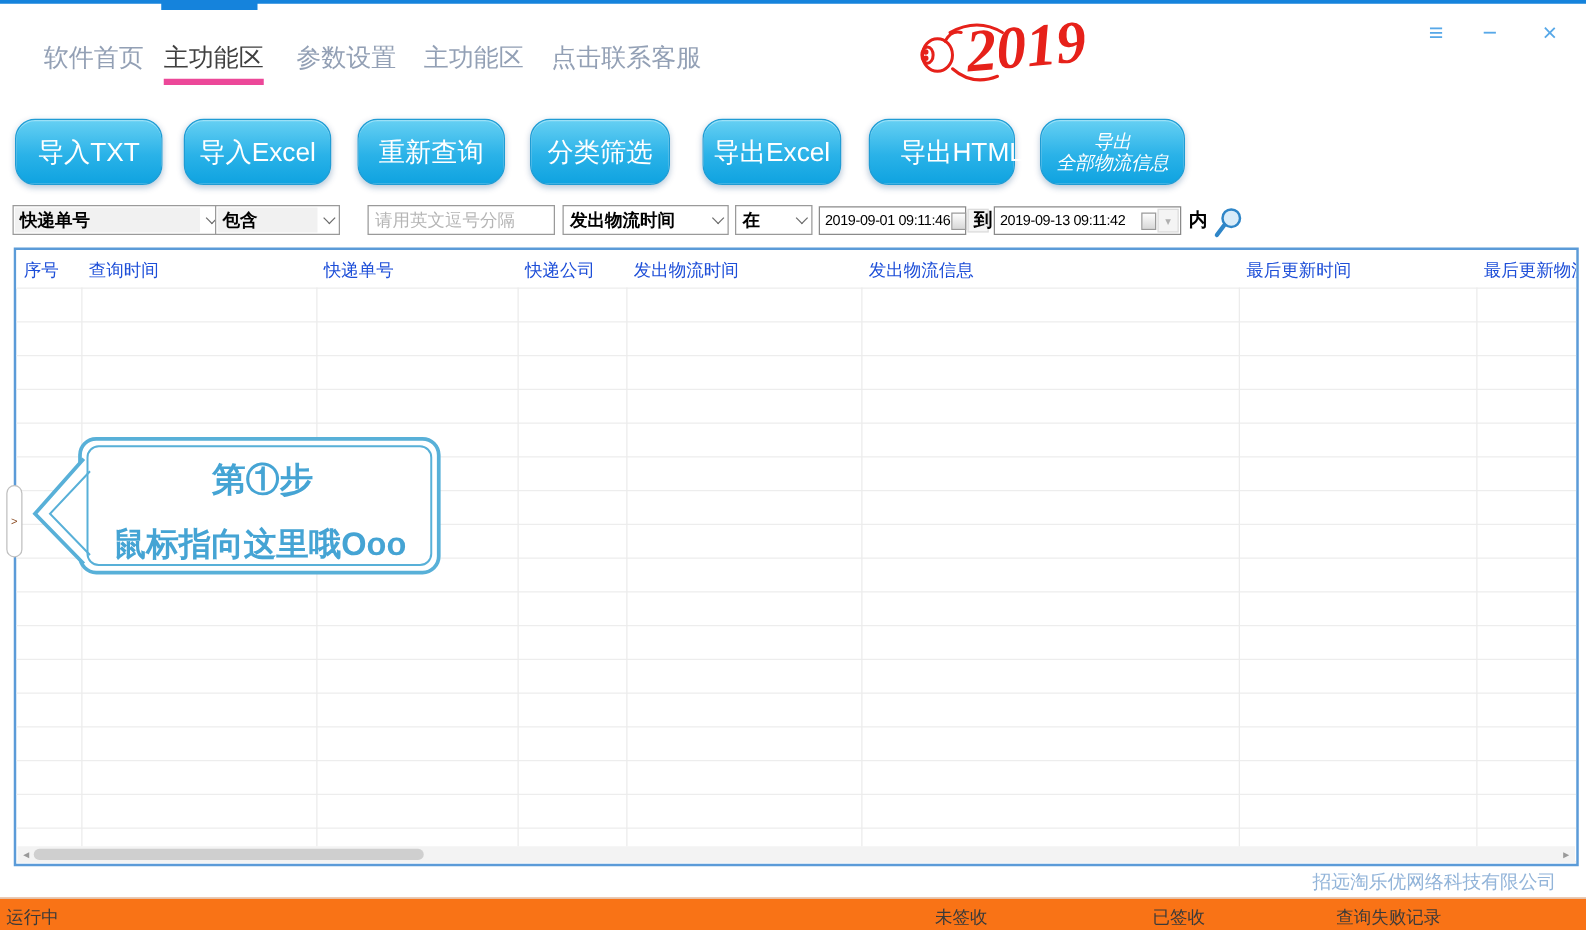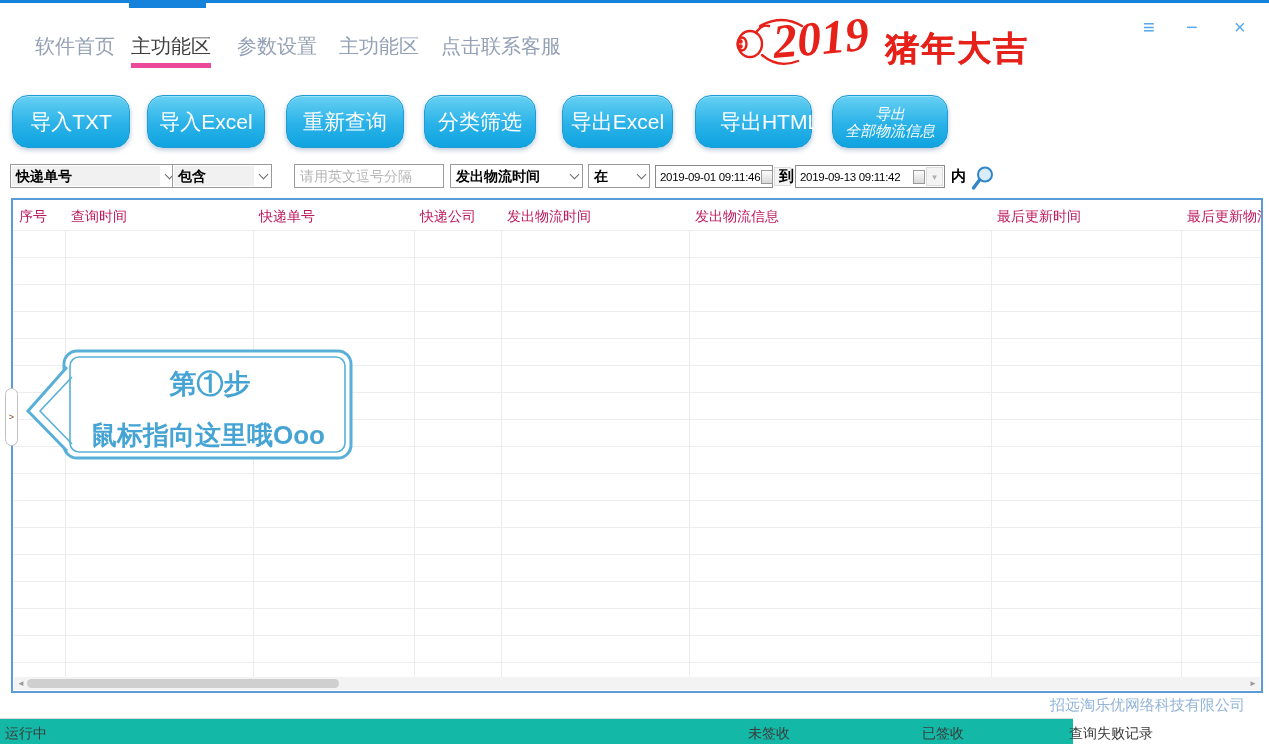--- a/index.html
+++ b/index.html
@@ -41,38 +41,38 @@
   .datebox{position:absolute;top:165px;height:23px;border:1px solid #8a8a8a;background:#fff;
     box-sizing:border-box;display:flex;align-items:center;cursor:pointer;}
   .datebox .dval{flex:1;font-size:11.5px;letter-spacing:-0.3px;padding:0 1px 0 4px;white-space:nowrap;color:#000;}
   .datebox .cal{width:10px;height:12px;border:1px solid #9a9a9a;background:linear-gradient(#fdfdfd,#d8d8d8);flex:none;}
   .datebox .darr{width:15px;height:17px;margin:1px;background:#f4f4f4;border:1px solid #dcdcdc;
     display:flex;align-items:center;justify-content:center;color:#b0b0b0;font-size:9px;flex:none;}
   .flt-label{position:absolute;top:167px;font-size:15px;font-weight:700;color:#000;}
   
   .table{position:absolute;left:11px;top:198px;width:1252px;height:495px;border:2px solid #5b9bd8;
     box-sizing:border-box;background:#fff;overflow:hidden;}
-  .thead{position:absolute;left:0;top:0;right:0;height:30px;display:flex;font-size:14px;color:#be185d;
+  .thead{position:absolute;left:0;top:0;right:0;height:30px;display:flex;font-size:14px;color:#1d4ed8;
     border-bottom:1px solid #ededed;background:#fff;}
   .th{box-sizing:border-box;padding:8px 0 0 6px;white-space:nowrap;overflow:hidden;flex:none;}
   .trow{position:absolute;left:0;right:0;height:27px;border-bottom:1px solid #ededed;}
   .vline{position:absolute;top:30px;bottom:14px;width:1px;background:#ececec;}
   .hscroll{position:absolute;left:1px;right:1px;bottom:1px;height:13px;background:#f3f3f3;}
   .hthumb{position:absolute;left:13px;top:2px;width:312px;height:9px;background:#cfcfcf;border-radius:5px;cursor:pointer;}
   .harrow{position:absolute;top:2px;font-size:8px;color:#9a9a9a;cursor:pointer;}
   
   .bubble-svg{position:absolute;left:20px;top:345px;}
   .bubble-text{position:absolute;text-align:center;color:#45a4d4;font-weight:600;white-space:nowrap;}
   
   .side-toggle{position:absolute;left:5px;top:388px;width:13px;height:58px;background:#fff;
     border:1px solid #c0c0c0;border-radius:7px;box-sizing:border-box;display:flex;
     align-items:center;justify-content:center;font-size:9px;color:#8a4a20;cursor:pointer;}
   
   .footer-company{position:absolute;right:24px;top:696px;font-size:15px;color:#92b4d9;}
-  .statusbar{position:absolute;left:0;top:718px;width:1073px;height:26px;border-top:1px solid #dcdcdc;background:#14b8a6;}
+  .statusbar{position:absolute;left:0;top:718px;width:1269px;height:26px;border-top:1px solid #dcdcdc;background:#f97316;}
   .status-item{position:absolute;top:6px;font-size:14px;color:#3a3a3a;white-space:nowrap;}
 </style>
 </head>
 <body>
 
 <div class="top-accent"></div>
 <div class="tab-indicator"></div>
 
 <nav id="nav">
     <div class="nav-item" style="left: 35px;">软件首页</div>
@@ -88,21 +88,20 @@
       <ellipse cx="17" cy="36" rx="12" ry="13"></ellipse>
       <ellipse cx="9" cy="36" rx="4.5" ry="6.5"></ellipse>
       <circle cx="7.6" cy="33.5" r="1" fill="#e6211a"></circle>
       <circle cx="7.6" cy="38.5" r="1" fill="#e6211a"></circle>
       <path d="M23 25 q5 -9 13 -7"></path>
       <path d="M27 18 q22 -12 42 0"></path>
       <path d="M29 47 q16 14 36 6"></path>
     </g>
   </svg>
   <span class="logo-2019">2019</span>
-  <span class="logo-main">猪年大吉</span>
 </div>
 
 <span class="win-btn" style="left:1143px;">≡</span>
 <span class="win-btn" style="left:1186px;">−</span>
 <span class="win-btn" style="left:1234px;">×</span>
 
 <div id="toolbar">
     <div class="tb-btn" style="left: 12px; width: 118px;">
       <span>导入TXT</span>
     </div>

